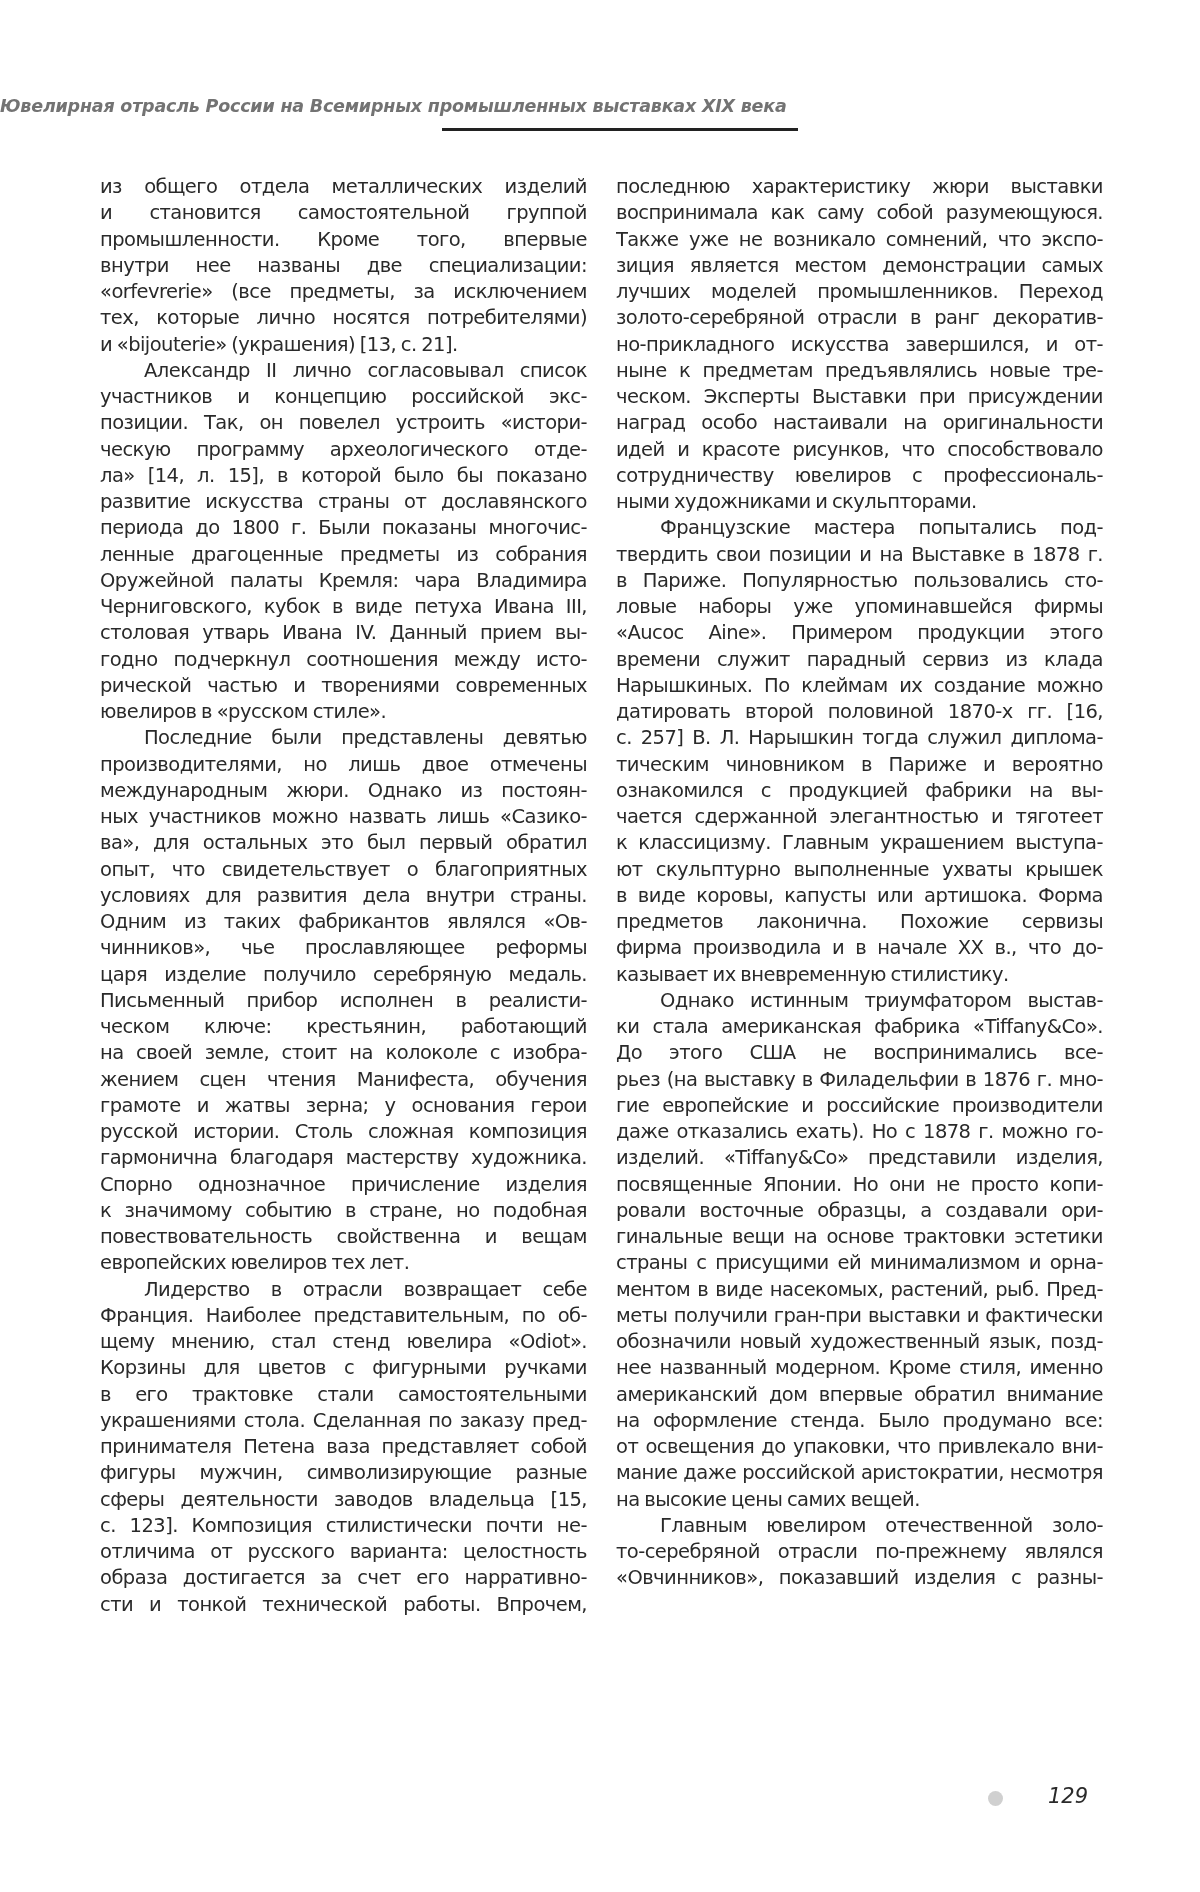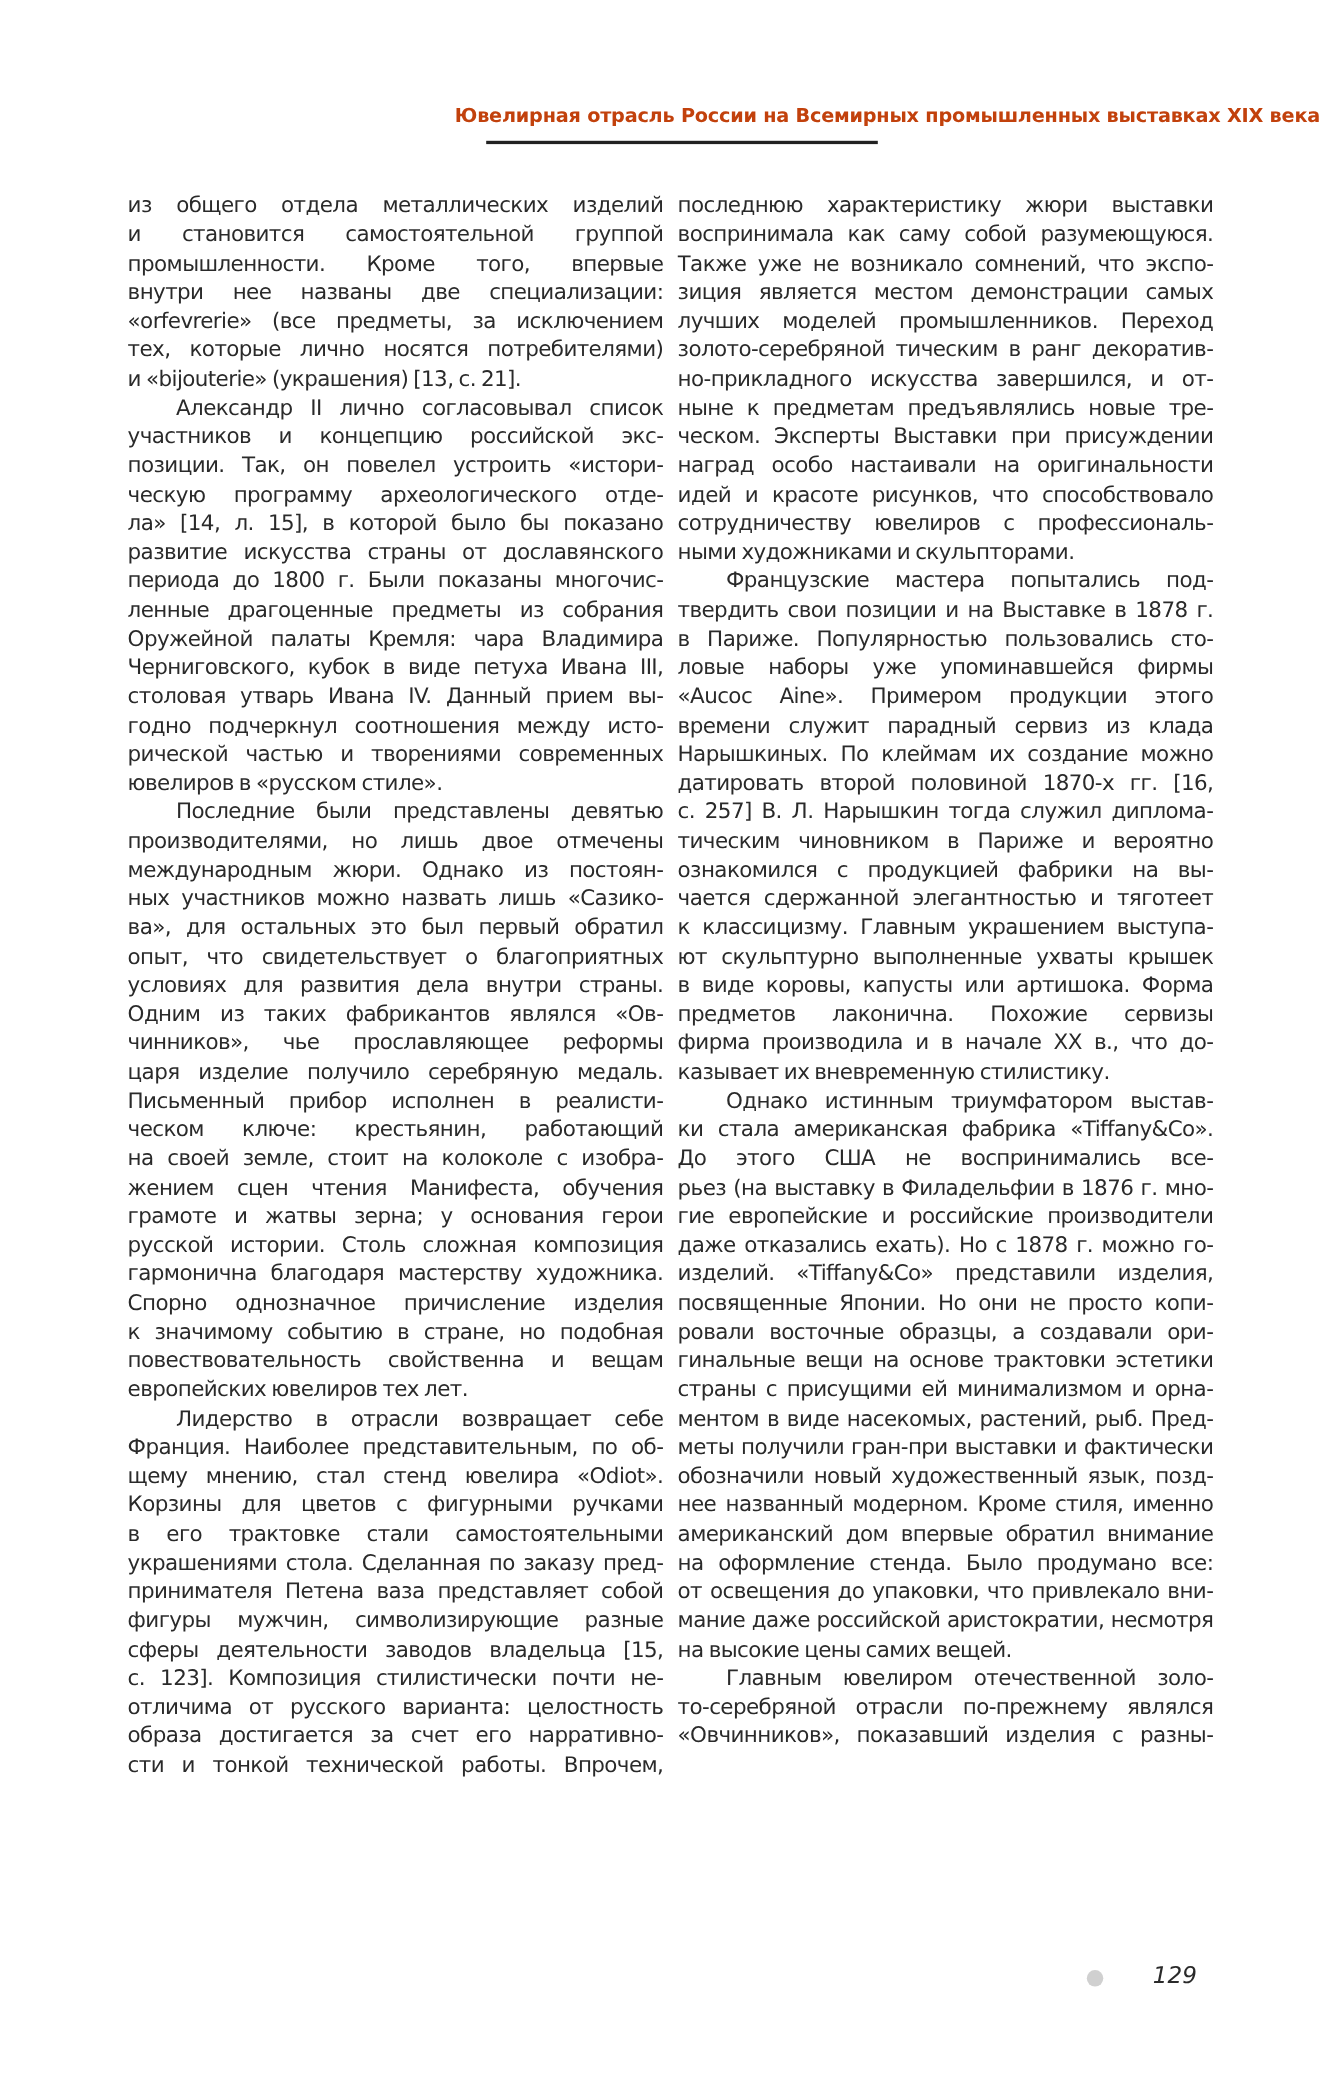--- a/index.html
+++ b/index.html
@@ -1,23 +1,23 @@
 <!DOCTYPE html>
 <html><head>
 <meta charset="utf-8">
 <style>
   html, body { margin: 0; padding: 0; background: #ffffff; }
   body { width: 1200px; height: 1892px; position: relative; overflow: hidden;
          font-family: "DejaVu Sans", "Liberation Sans", sans-serif; color: #2a2a2a; }
-  .running-head { position: absolute; top: 96px; left: 0; width: 1200px; text-align: right;
-         font-family: "DejaVu Sans", sans-serif; font-weight: bold; font-size: 17.5px; color: #c2410c;
-         letter-spacing: -0.2px; }
+  .running-head { position: absolute; top: 96px; left: 0; width: 1200px; text-align: left;
+         font-family: "DejaVu Sans", sans-serif; font-weight: bold; font-size: 17.5px; color: #737373;
+         letter-spacing: -0.2px; font-style: italic; }
   .head-rule { position: absolute; top: 128px; left: 442px; width: 356px; height: 3px; background: #222; }
   .column { position: absolute; top: 174px; width: 487px; }
-  .col-left { left: 116px; }
+  .col-left { left: 100px; }
   .col-right { left: 616px; }
   .line { height: 26.25px; line-height: 26.25px; font-size: 19.5px; white-space: nowrap;
           text-align: justify; text-align-last: justify; overflow: hidden; letter-spacing: -0.55px;
           word-spacing: -1px; }
   .line.last { text-align-last: left; }
   .line.indent { padding-left: 44px; }
   .footer-dot { position: absolute; left: 988px; top: 1791px; width: 15px; height: 15px;
           border-radius: 50%; background: #d0d0d0; }
   .page-number { position: absolute; left: 1048px; top: 1784px; font-size: 21px; font-style: italic;
           color: #2a2a2a; font-family: "DejaVu Sans", sans-serif; }
@@ -84,21 +84,21 @@
     <div class="line">отличима от русского варианта: целостность</div>
     <div class="line">образа достигается за счет его нарративно-</div>
     <div class="line">сти и тонкой технической работы. Впрочем,</div>
   </div>
 <div class="column col-right">
     <div class="line">последнюю характеристику жюри выставки</div>
     <div class="line">воспринимала как саму собой разумеющуюся.</div>
     <div class="line">Также уже не возникало сомнений, что экспо-</div>
     <div class="line">зиция является местом демонстрации самых</div>
     <div class="line">лучших моделей промышленников. Переход</div>
-    <div class="line">золото-серебряной тическим в ранг декоратив-</div>
+    <div class="line">золото-серебряной отрасли в ранг декоратив-</div>
     <div class="line">но-прикладного искусства завершился, и от-</div>
     <div class="line">ныне к предметам предъявлялись новые тре-</div>
     <div class="line">ческом. Эксперты Выставки при присуждении</div>
     <div class="line">наград особо настаивали на оригинальности</div>
     <div class="line">идей и красоте рисунков, что способствовало</div>
     <div class="line">сотрудничеству ювелиров с профессиональ-</div>
     <div class="line last">ными художниками и скульпторами.</div>
     <div class="line indent">Французские мастера попытались под-</div>
     <div class="line">твердить свои позиции и на Выставке в 1878 г.</div>
     <div class="line">в Париже. Популярностью пользовались сто-</div>

